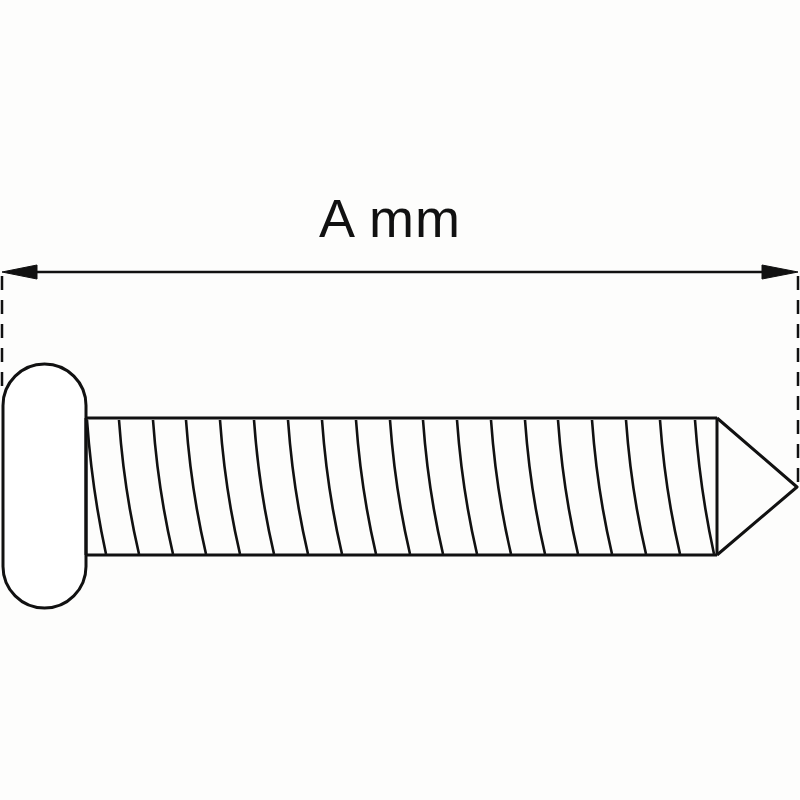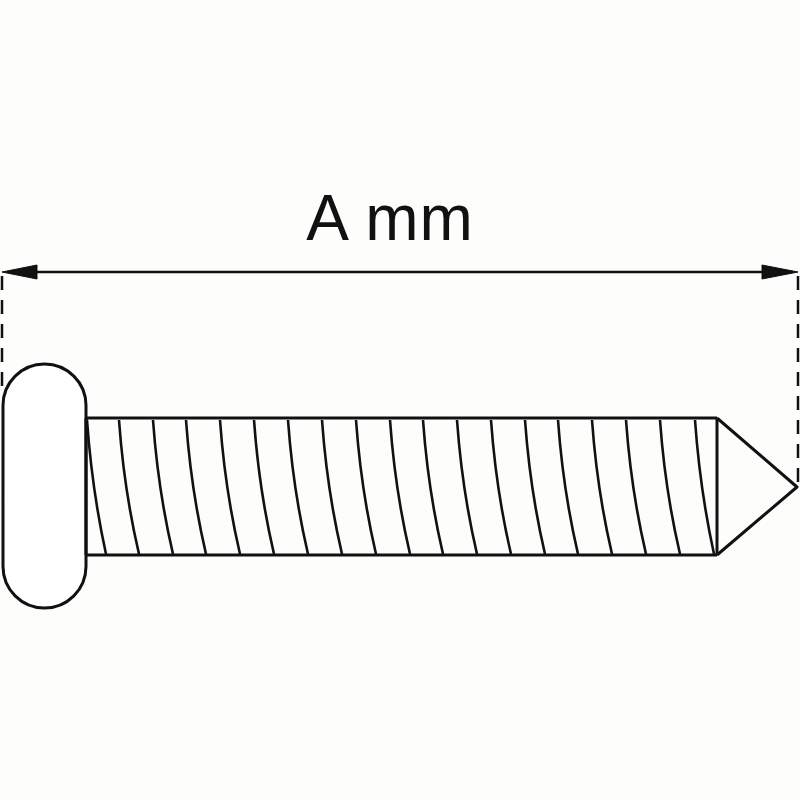--- a/index.html
+++ b/index.html
@@ -1,19 +1,19 @@
 <!DOCTYPE html>
 <html><head>
   <meta charset="utf-8">
   <style>
     html, body { margin: 0; padding: 0; }
     body { width: 800px; height: 800px; background: #fdfdfc; position: relative; overflow: hidden; }
     .dim-label {
       position: absolute; left: 0; top: 178px; width: 780px; text-align: center;
-      font-family: "Liberation Sans", sans-serif; font-size: 64px; line-height: 80px;
+      font-family: "Liberation Sans", sans-serif; font-size: 54px; line-height: 80px;
       color: #111; letter-spacing: 1px;
     }
     svg.drawing { position: absolute; left: 0; top: 0; }
   </style>
 </head>
 <body>
 
 <div class="dim-label">A mm</div>
 
 <svg class="drawing" width="800" height="800" viewBox="0 0 800 800">

